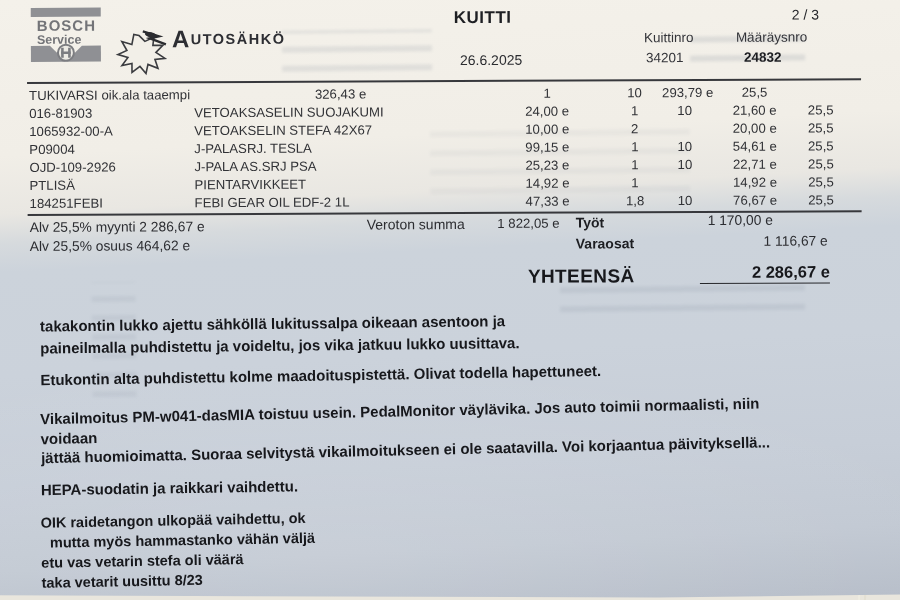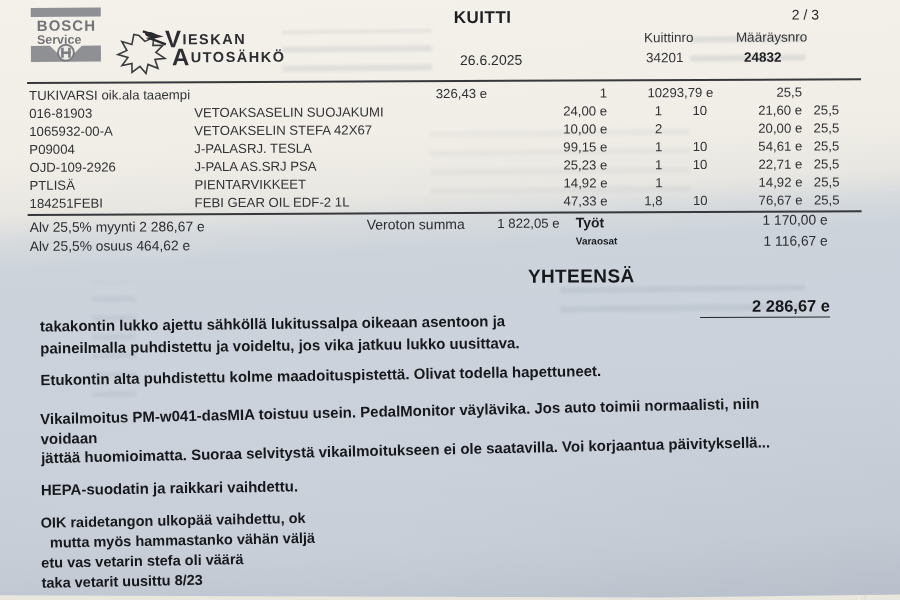--- a/index.html
+++ b/index.html
@@ -50,34 +50,34 @@
   .vieskan .big{font-size:24px;line-height:10px;vertical-align:-3px;}
   .vieskan .rest{font-size:14.5px;}
 
   .rule{position:absolute;left:28px;width:834px;height:2px;background:#37383c;}
   .rule1{top:80px;} .rule2{top:212px;}
 
   
   .items{position:absolute;left:0;top:85px;width:900px;font-size:13.2px;color:#313236;}
   .row{display:grid;grid-template-columns:165px 293px 120px 55px 45px 95px 37px;
        padding-left:30px;height:17.9px;align-items:center;white-space:nowrap;}
-  .c-price,.c-qty,.c-disc,.c-total,.c-vat{text-align:right;}
+  .c-price,.c-qty,.c-disc,.c-total,.c-vat{text-align:center;}
 
   
   .sum{position:absolute;font-size:13.8px;color:#2c2d31;white-space:nowrap;}
   .alv1{left:30px;top:218px;} .alv2{left:30px;top:237px;}
   .veroton-l{left:355px;top:216px;font-size:14px;margin-left:12px;}
   .veroton-v{left:440px;top:216px;width:120px;text-align:right;font-size:13.2px;}
   .tyot-l{left:576px;top:215px;font-weight:bold;font-size:14px;color:#1d1e22;}
-  .tyot-v{left:708px;top:214px;width:120px;text-align:right;}
-  .varaosat-l{left:576px;top:236px;font-weight:bold;font-size:10px;color:#1d1e22;}
+  .tyot-v{left:708px;top:214px;width:120px;text-align:left;}
+  .varaosat-l{left:576px;top:236px;font-weight:bold;font-size:14px;color:#1d1e22;}
   .varaosat-v{left:708px;top:235px;width:120px;text-align:right;}
   .total-l{left:528px;top:266px;font-weight:bold;font-size:19px;letter-spacing:.4px;color:#17181c;}
   .total-v{left:700px;top:264px;width:130px;text-align:right;font-weight:600;font-size:16.5px;color:#17181c;
-           border-bottom:1.8px solid #26272b;padding-bottom:1px;margin-top:34px;}
+           border-bottom:1.8px solid #26272b;padding-bottom:1px;}
 
   
   .note{position:absolute;left:40px;font-weight:bold;color:#17181c;font-size:15px;white-space:nowrap;}
   .note div{height:22px;}
   .n1{top:314px;transform:rotate(-.4deg);}
   .n2{top:366px;transform:rotate(-.7deg);}
   .n3{top:402px;transform:rotate(-1deg);} .n3 div{height:19.5px;}
   .n4{top:478px;transform:rotate(-.6deg);}
   .n5{top:511px;transform:rotate(-.8deg);font-size:14.5px;} .n5 div{height:20px;}
   .n5 .ind{padding-left:9px;}
@@ -115,21 +115,20 @@
         <rect x="35.2" y="45.7" width="9.6" height="2.6" fill="#7c7d81"></rect>
       </svg>
 
       <div class="vieskan">
         <svg class="star" width="64" height="50" viewBox="0 0 64 50">
           <polygon points="30,8 36,14 45,10 44,18 54,18 47,25 56,31 46,32 49,41 39,37 37,46 31,39 23,45 23,36 13,38 19,30 9,27 18,23 13,14 23,17 25,7" fill="#f2efe8" stroke="#3b3c40" stroke-width="1.6"></polygon>
           <path d="M34,4 L50,9 L41,11 L57,17" fill="none" stroke="#2b2c30" stroke-width="2.4"></path>
           <ellipse cx="42" cy="7.5" rx="6" ry="2.6" fill="#2b2c30" transform="rotate(12 42 7.5)"></ellipse>
         </svg>
         <div class="lines">
-          <div class="l1"><span class="big">V</span><span class="rest">IESKAN</span></div>
           <div class="l2"><span class="big">A</span><span class="rest">UTOSÄHKÖ</span></div>
         </div>
       </div>
 
       <div class="doc-title">KUITTI</div>
       <div class="page-ind">2 / 3</div>
       <div class="lbl kuittinro-l">Kuittinro</div>
       <div class="lbl kuittinro-v">34201</div>
       <div class="lbl maaraysnro-l">Määräysnro</div>
       <div class="lbl maaraysnro-v">24832</div>

